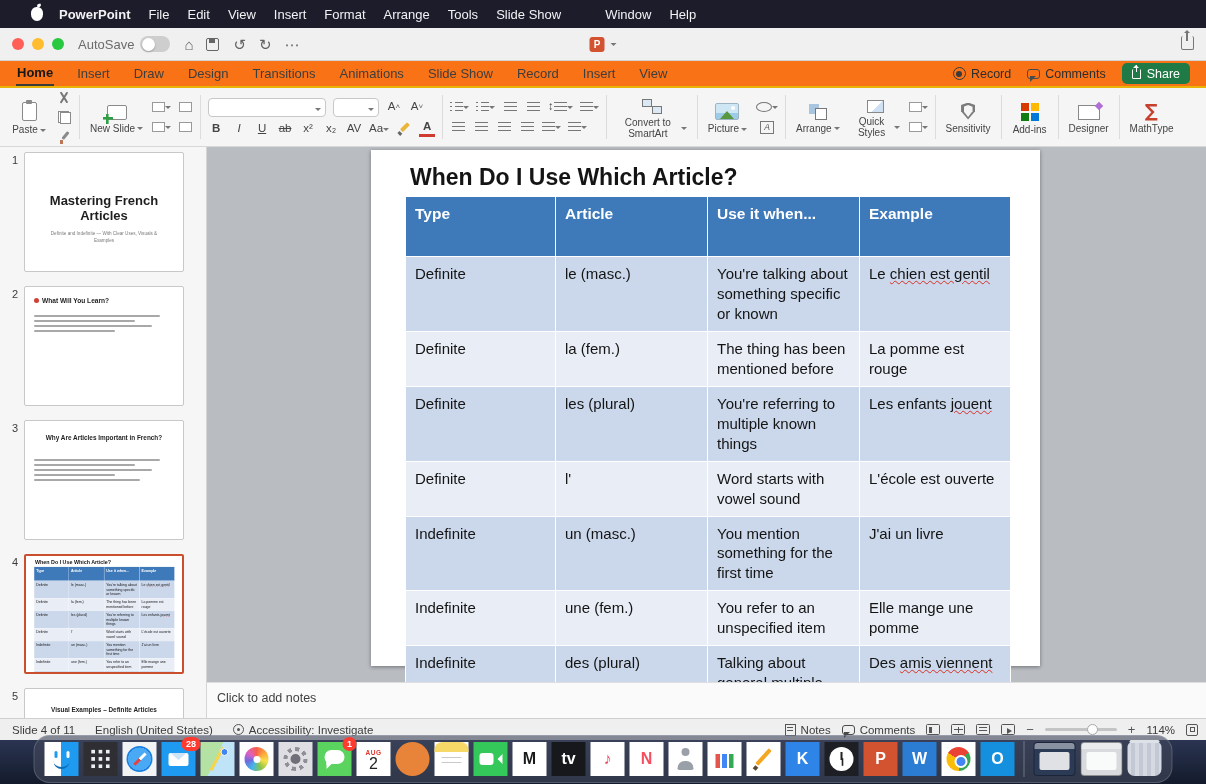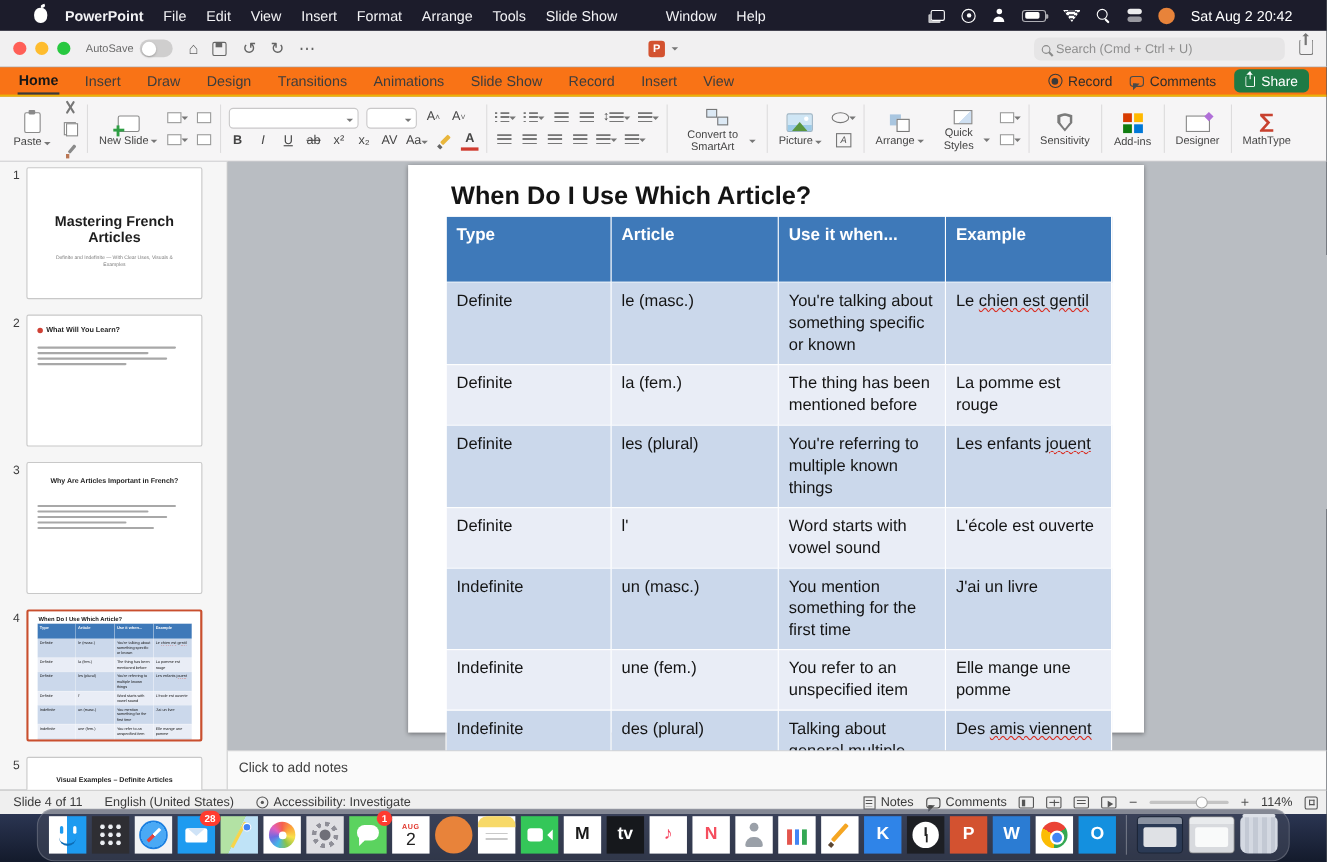--- a/index.html
+++ b/index.html
@@ -34,21 +34,21 @@
   .mi-cc::after{content:"";position:absolute;bottom:0.5px;left:0;width:13px;height:5px;background:#fff;border-radius:3px;opacity:.55}
   .mi-avatar{width:15px;height:15px;border-radius:50%;background:#E8833A}
   .mb-clock{margin-left:14px;font-size:13px;color:#fff;white-space:nowrap}
 
   
   .titlebar{height:33px;background:#f1f0f1;border-bottom:1px solid #d4d3d4;display:flex;align-items:center;padding:0 12px;position:relative;color:#5b5b5b}
   .lights{display:flex;gap:8px;margin-right:14px}
   .light{width:12px;height:12px;border-radius:50%}
   .l-red{background:#FF5F57}.l-yel{background:#FEBC2E}.l-grn{background:#28C840}
   .autosave{display:flex;align-items:center;gap:6px;margin-right:14px}
-  .as-lbl{font-size:10px;color:#6b6b6b}
+  .as-lbl{font-size:13px;color:#6b6b6b}
   .toggle{width:30px;height:16px;background:#cfcece;border-radius:8px;position:relative}
   .toggle::after{content:"";position:absolute;left:1.5px;top:1.5px;width:13px;height:13px;background:#fff;border-radius:50%;box-shadow:0 1px 2px rgba(0,0,0,.25)}
   .tb-ic{font-size:15px;color:#636363;margin-right:13px;line-height:1}
   .ic-floppy{width:13px;height:13px;border:1.4px solid #666;border-radius:2px;position:relative;display:inline-block;margin-right:14px}
   .ic-floppy::before{content:"";position:absolute;left:2px;top:0;width:6px;height:4px;background:#666}
   .tb-center{position:absolute;left:50%;transform:translateX(-50%);display:flex;align-items:center;gap:6px}
   .pp-badge{width:15px;height:15px;border-radius:3px;background:#D35230;color:#fff;font-size:10px;font-weight:bold;display:flex;align-items:center;justify-content:center}
   .tb-title{font-size:12.5px;color:#3c3c3c}
   .cr{width:0;height:0;border:3.5px solid transparent;border-top-color:#777;display:inline-block;transform:translateY(2px)}
   .tb-search{position:absolute;right:38px;top:6px;width:228px;height:21px;background:#e6e5e6;border-radius:6px;display:flex;align-items:center;padding:0 7px;gap:5px}
@@ -239,55 +239,40 @@
       <span class="menu-item">Edit</span>
       <span class="menu-item">View</span>
       <span class="menu-item">Insert</span>
       <span class="menu-item">Format</span>
       <span class="menu-item">Arrange</span>
       <span class="menu-item">Tools</span>
       <span class="menu-item">Slide Show</span>
       <span class="menu-item gapL">Window</span>
       <span class="menu-item">Help</span>
     </span>
-  <span class="mb-right">
-    <span class="mi mi-window"></span>
-    <span class="mi mi-record"></span>
-    <span class="mi mi-user"></span>
-    <span class="mi mi-batt"></span>
-    <span class="mi mi-wifi"></span>
-    <span class="mi mi-search"></span>
-    <span class="mi mi-cc"></span>
-    <span class="mi mi-avatar"></span>
-    <span class="mb-clock">Sat Aug 2 20:42</span>
-  </span>
 </div>
 
 <div class="titlebar">
   <span class="lights">
     <span class="light l-red"></span>
     <span class="light l-yel"></span>
     <span class="light l-grn"></span>
   </span>
   <span class="autosave">
     <span class="as-lbl">AutoSave</span>
     <span class="toggle"></span>
   </span>
   <span class="tb-ic">⌂</span>
   <span class="ic-floppy"></span>
   <span class="tb-ic">↺</span>
   <span class="tb-ic">↻</span>
   <span class="tb-ic">⋯</span>
   <span class="tb-center">
     <span class="pp-badge">P</span>
     <span class="cr"></span>
-  </span>
-  <span class="tb-search">
-    <span class="mag"></span>
-    <input placeholder="Search (Cmd + Ctrl + U)" style="">
   </span>
   <span class="tb-share"></span>
 </div>
 
 <div class="tabsrow">
   <span id="tabs">
       <span class="tab active">Home</span>
       <span class="tab">Insert</span>
       <span class="tab">Draw</span>
       <span class="tab">Design</span>

